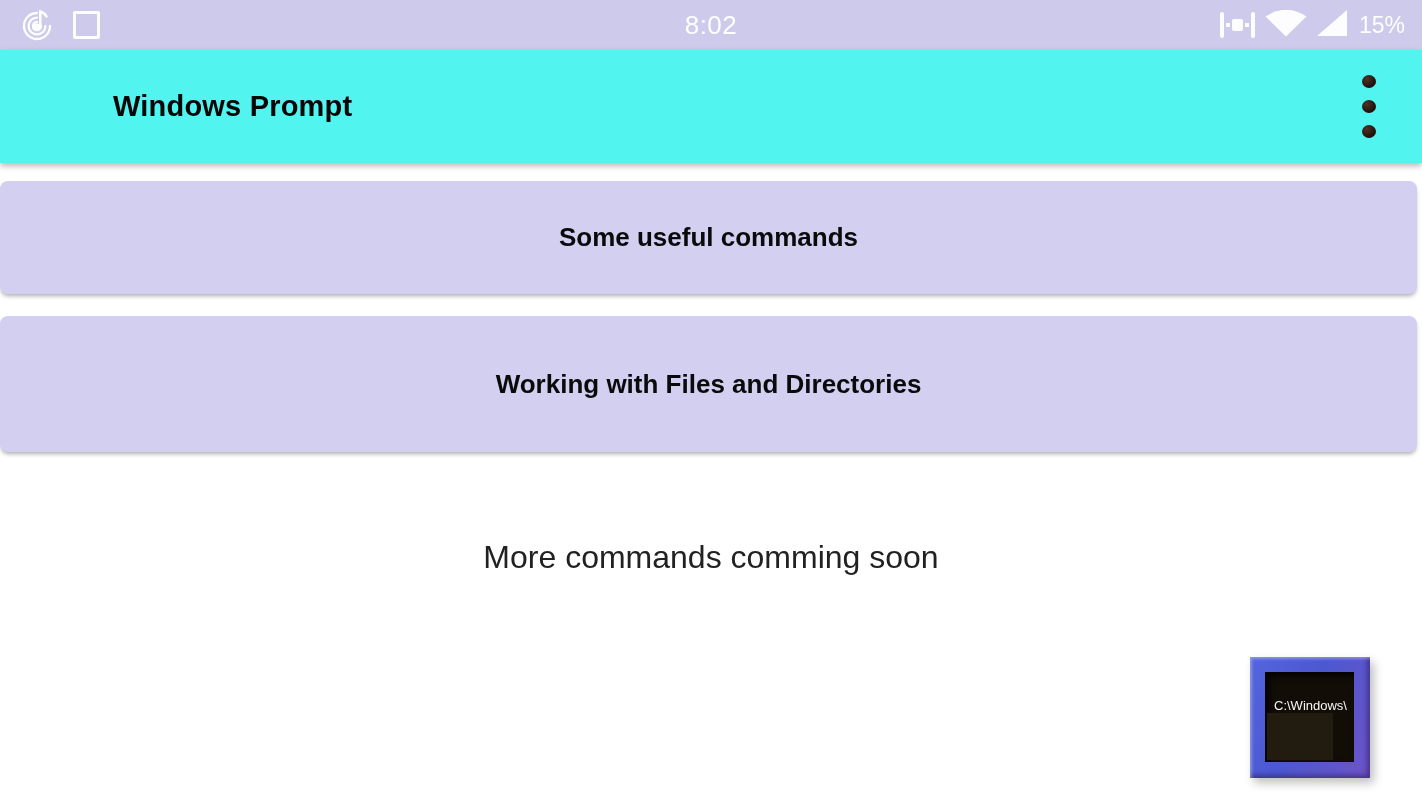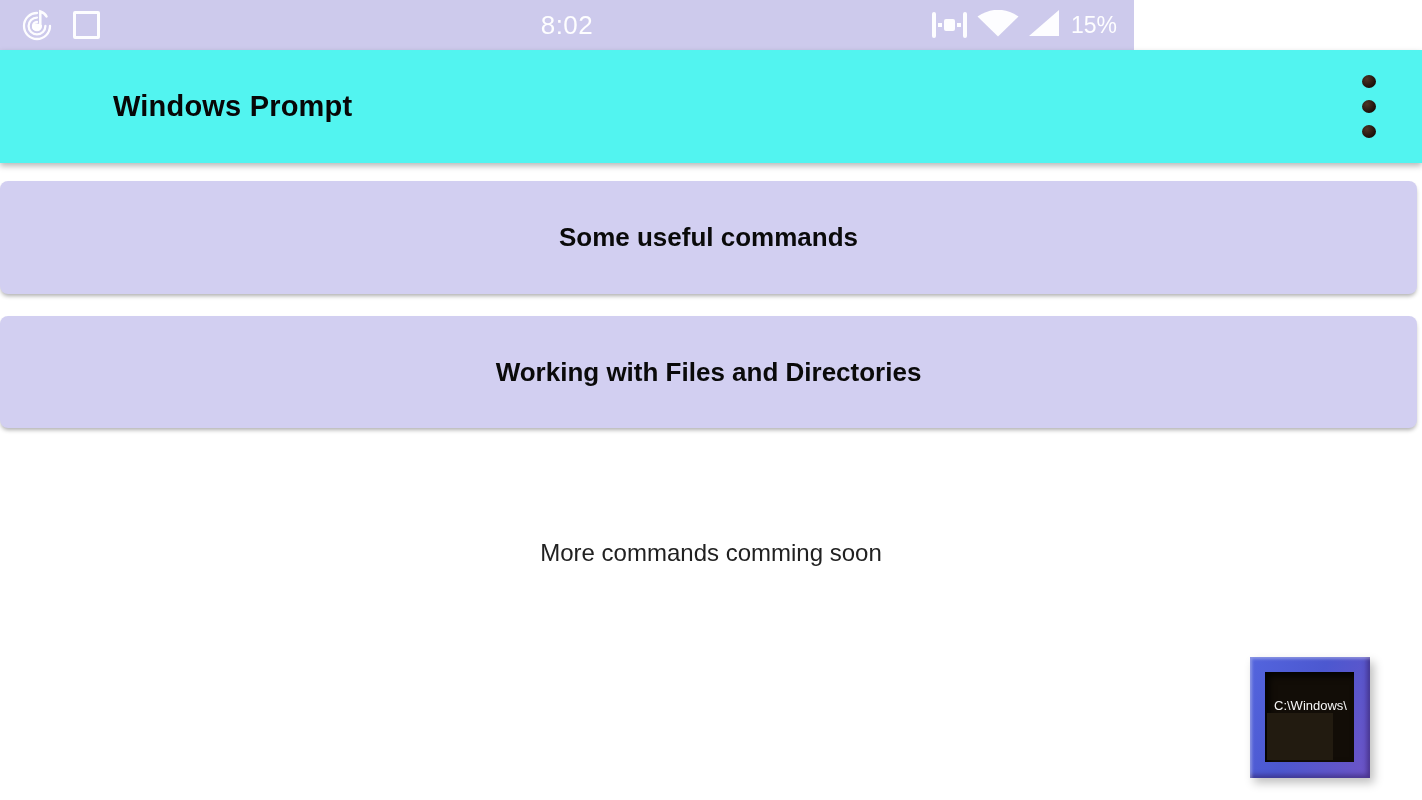--- a/index.html
+++ b/index.html
@@ -6,21 +6,21 @@
   html,body { width:1422px; height:800px; }
   body {
     font-family:"Liberation Sans", sans-serif;
     background:#ffffff;
     position:relative;
     overflow:hidden;
   }
 
   
   .status-bar {
-    position:absolute; top:0; left:0; width:1134px; height:50px;
+    position:absolute; top:0; left:0; width:1422px; height:50px;
     background:var(--status-bar-bg,#cdcaec);
   }
   .sb-left {
     position:absolute; left:21px; top:0; height:50px;
     display:flex; align-items:center; gap:18px;
   }
   .sq-icon {
     width:27px; height:28px;
     border:3.5px solid rgba(255,255,255,0.96);
     border-radius:2px;
@@ -68,26 +68,26 @@
   .menu-item {
     position:absolute; left:0; width:1417px; height:113px;
     background:var(--menu-item-bg,#d2cff1);
     box-shadow:0 3px 4px -1px rgba(0,0,0,0.32);
     display:flex; align-items:center; justify-content:center;
     font-size:26px; font-weight:700; color:#0a0a0a;
     cursor:pointer;
     border-radius:8px;
   }
   .menu-item-1 { top:181px; }
-  .menu-item-2 { top:316px; height:112px; }
+  .menu-item-2 { top:316px; height:136px; }
 
   
   .coming-soon {
     position:absolute; top:539px; left:0; width:1422px;
-    text-align:center; font-size:24px; font-weight:400; color:#212121;
+    text-align:center; font-size:32px; font-weight:400; color:#212121;
   }
 
   
   .cmd-fab {
     position:absolute; right:52px; bottom:22px; width:120px; height:121px;
     background:linear-gradient(115deg, #5365de 0%, #4c58d0 45%, #6e54c6 100%);
     box-shadow:
       inset 2px 2px 3px rgba(255,255,255,0.35),
       inset -3px -3px 5px rgba(43,26,92,0.55),
       4px 5px 9px rgba(0,0,0,0.25);

